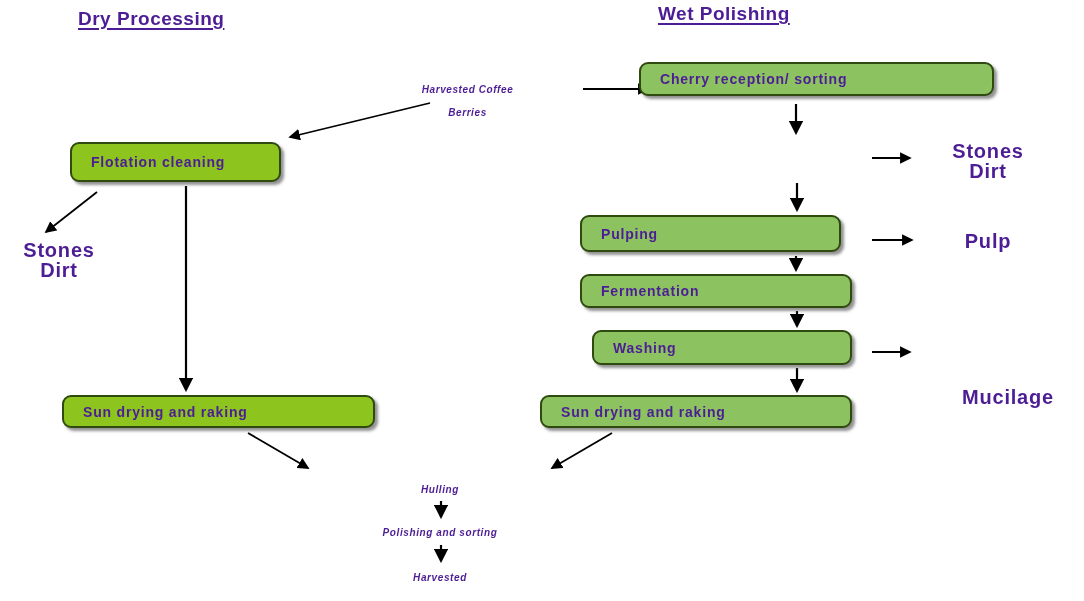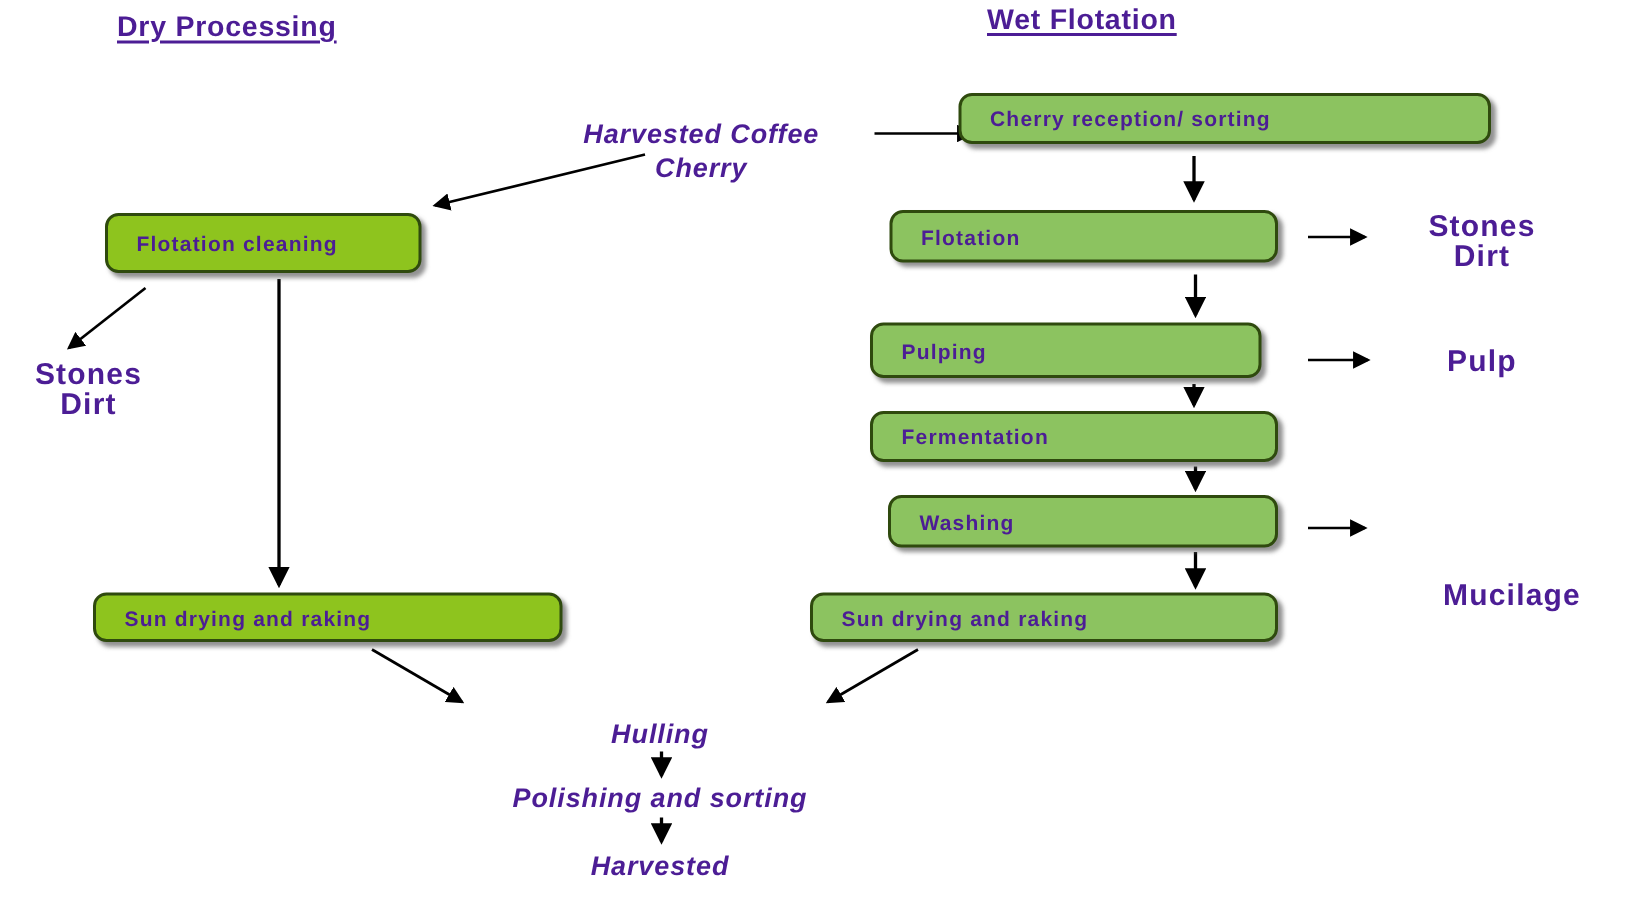--- a/index.html
+++ b/index.html
@@ -50,21 +50,21 @@
   .side-label{
     position:absolute;z-index:2;text-align:center;
     font-size:20px;font-weight:600;letter-spacing:0.8px;line-height:20px;
   }
   .lbl-dry-stones{left:14px;top:240px;width:90px;}
   .lbl-wet-stones{left:938px;top:141px;width:100px;}
   .lbl-pulp{left:948px;top:231px;width:80px;}
   .lbl-mucilage{left:948px;top:343px;width:120px;margin-top:44px;}
   .free-label{
     position:absolute;z-index:2;text-align:center;
-    font-style:italic;font-weight:bold;font-size:18px;letter-spacing:0.6px;line-height:23px;
+    font-style:italic;font-weight:bold;font-size:10px;letter-spacing:0.6px;line-height:23px;
   }
   .lbl-harvested{left:355px;top:78px;width:225px;}
   .lbl-hulling{left:340px;top:478px;width:200px;}
   .lbl-polishing{left:290px;top:521px;width:300px;}
   .lbl-roasting{left:340px;top:566px;width:200px;}
 </style>
 </head>
 <body>
 
 <div class="canvas">
@@ -87,43 +87,40 @@
     <line class="thick" x1="797" y1="311" x2="797" y2="326" marker-end="url(#ah)"></line>
     <line x1="872" y1="352" x2="910" y2="352" marker-end="url(#ah)"></line>
     <line class="thick" x1="797" y1="368" x2="797" y2="391" marker-end="url(#ah)"></line>
     <line x1="248" y1="433" x2="308" y2="468" marker-end="url(#ah)"></line>
     <line x1="612" y1="433" x2="552" y2="468" marker-end="url(#ah)"></line>
     <line class="thick" x1="441" y1="501" x2="441" y2="517" marker-end="url(#ah)"></line>
     <line class="thick" x1="441" y1="545" x2="441" y2="561" marker-end="url(#ah)"></line>
   </svg>
 
   <h2 class="heading dry-heading">Dry Processing</h2>
-  <h2 class="heading wet-heading">Wet Flotation</h2>
+  <h2 class="heading wet-heading">Wet Polishing</h2>
 
   <div class="free-label lbl-harvested">
     <span style="display:block">Harvested Coffee</span>
-    <span style="display:block">Cherry</span>
+    <span style="display:block">Berries</span>
   </div>
 
   <div class="box box-dry b-dry-flotation">
     <span>Flotation cleaning</span>
   </div>
   <div class="box box-dry b-dry-sundry">
     <span>Sun drying and raking</span>
   </div>
   <div class="side-label lbl-dry-stones">
     <span style="display:block">Stones</span>
     <span style="display:block">Dirt</span>
   </div>
 
   <div class="box box-wet b-wet-cherry">
     <span>Cherry reception/ sorting</span>
-  </div>
-  <div class="box box-wet b-wet-flotation">
-    <span>Flotation</span>
   </div>
   <div class="box box-wet b-wet-pulping">
     <span>Pulping</span>
   </div>
   <div class="box box-wet b-wet-fermentation">
     <span>Fermentation</span>
   </div>
   <div class="box box-wet b-wet-washing">
     <span>Washing</span>
   </div>

